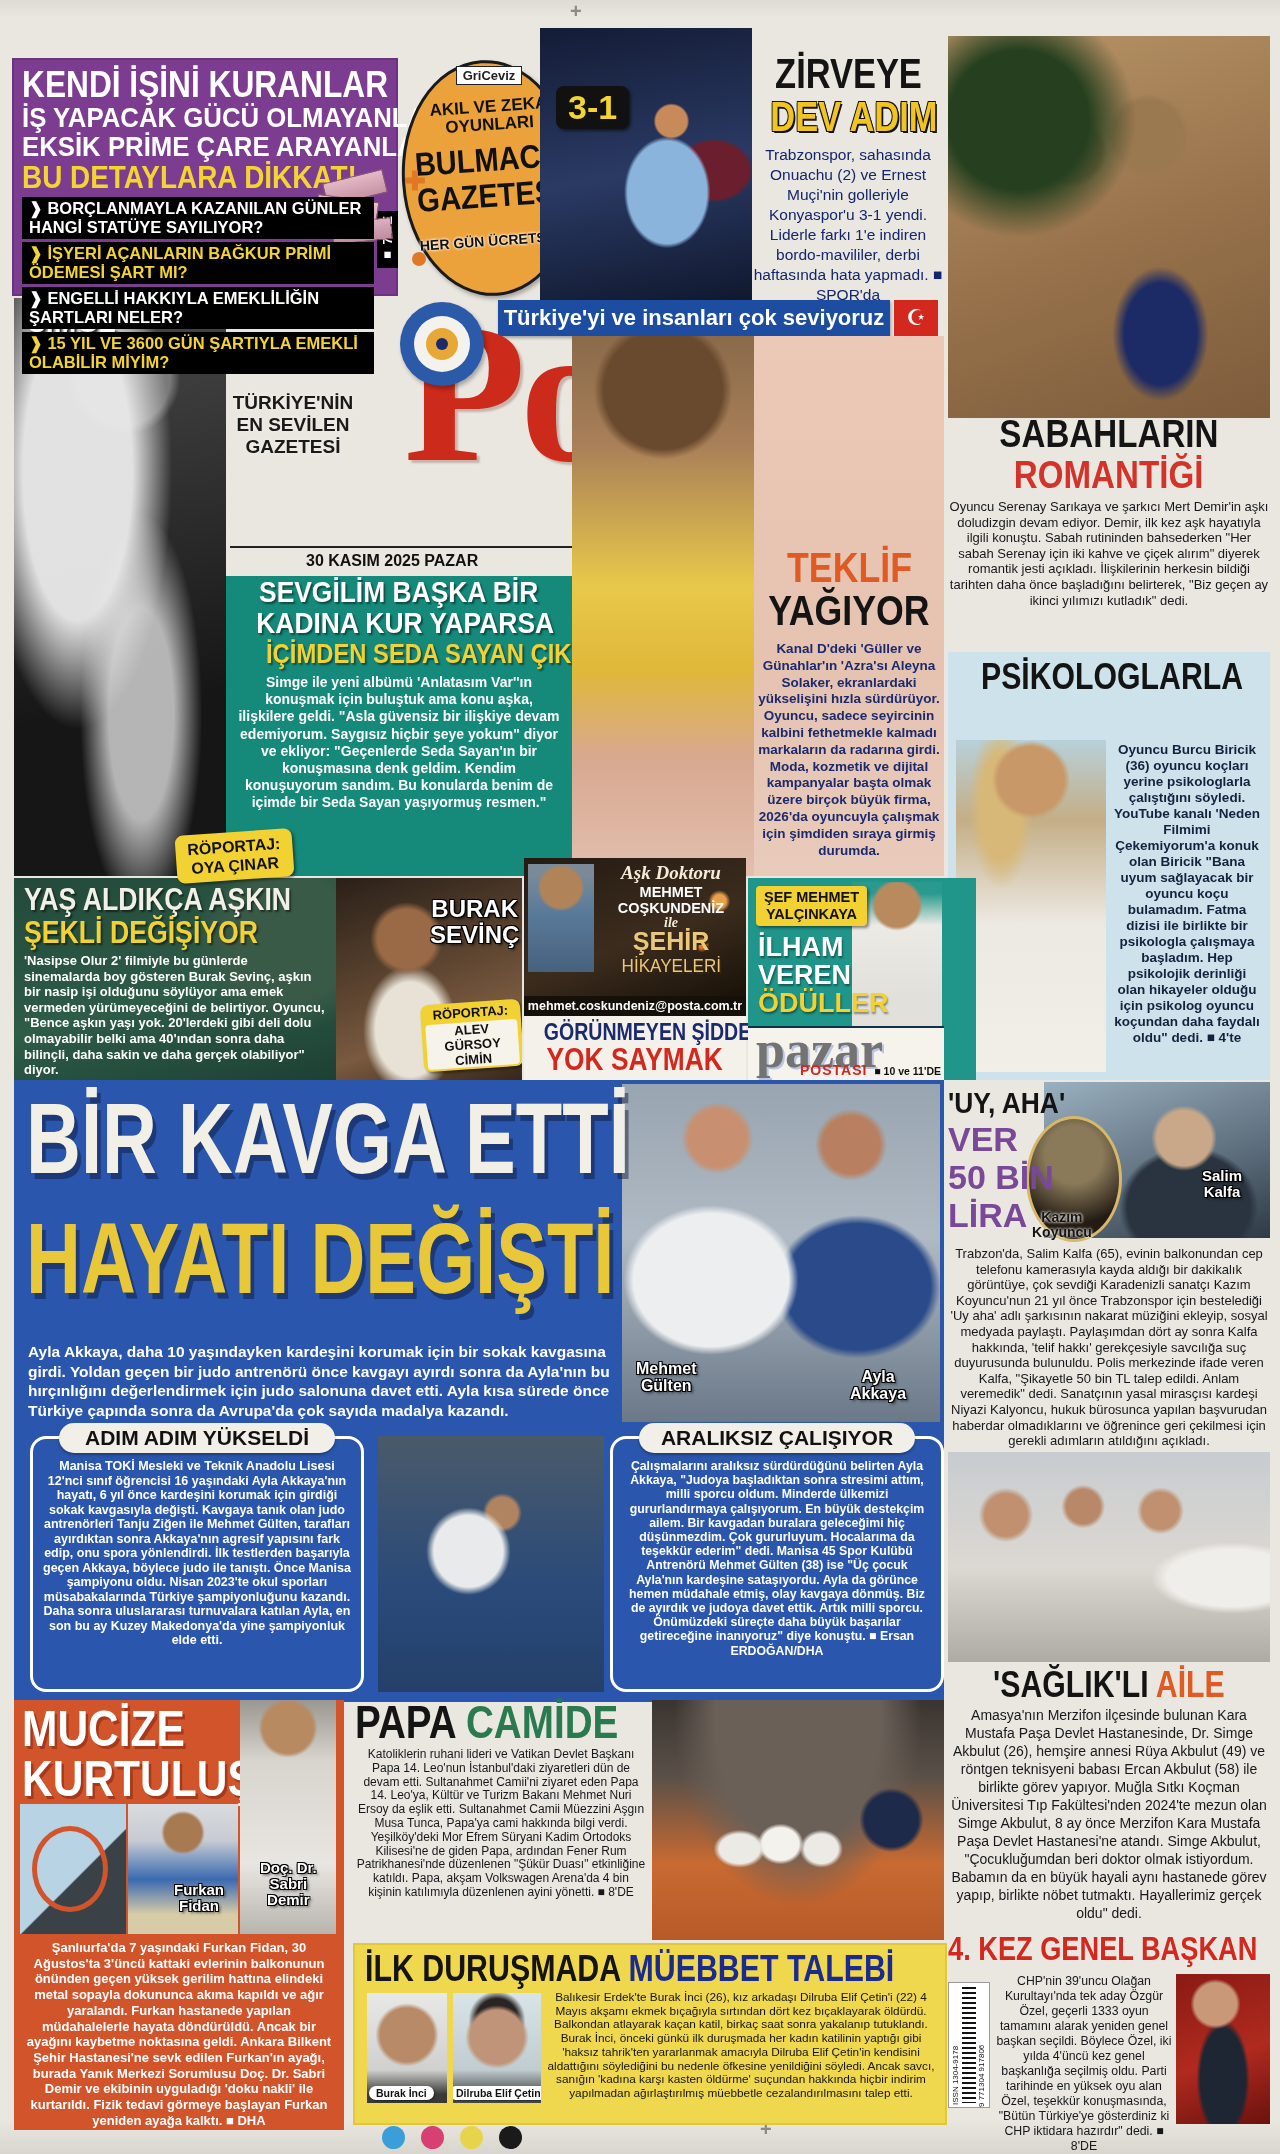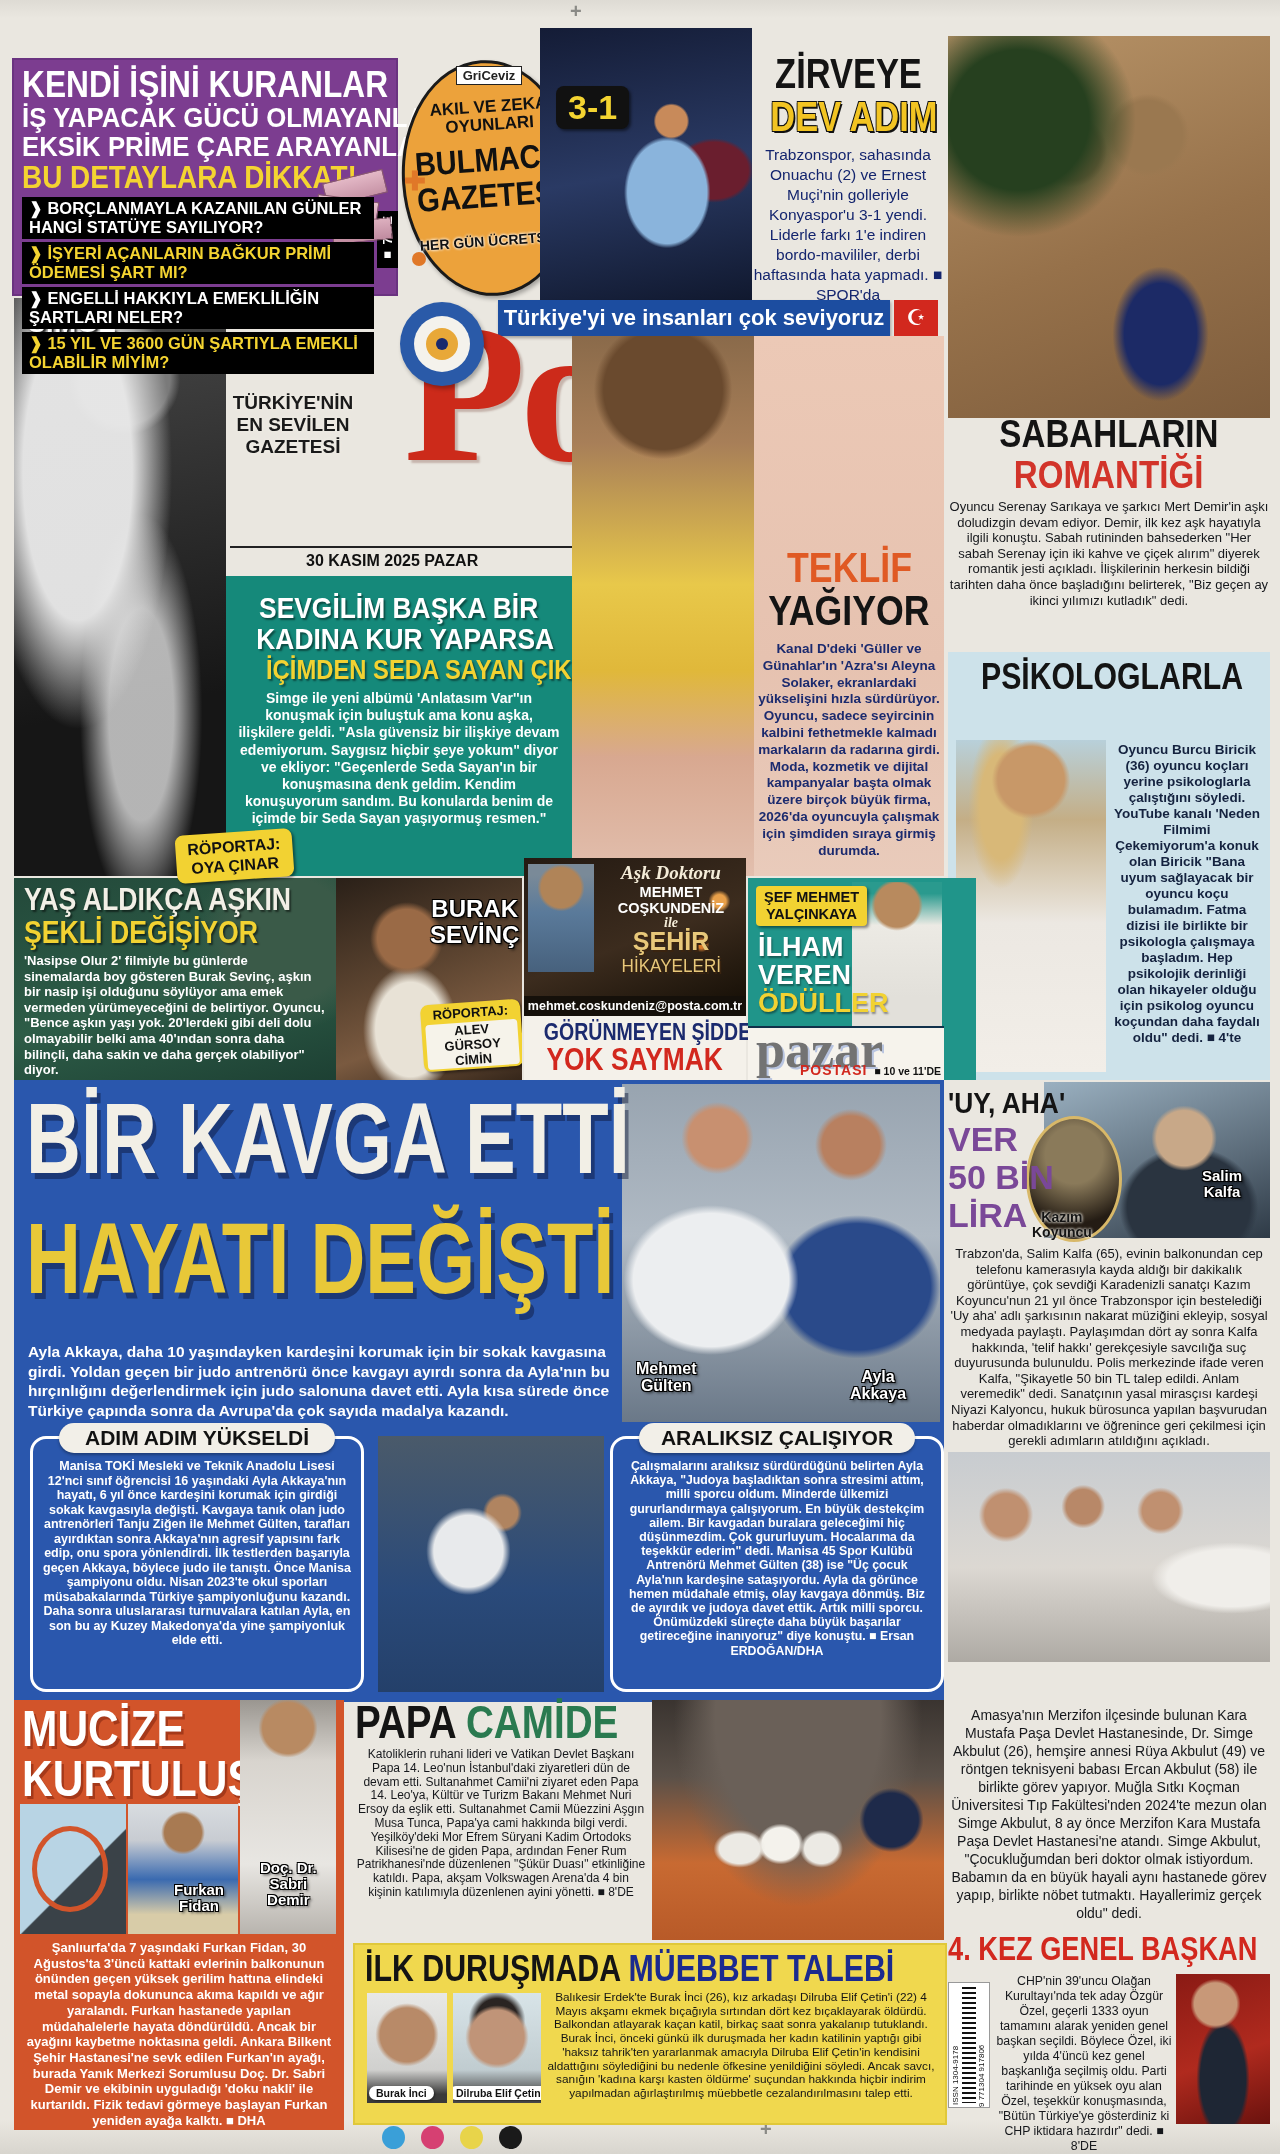--- a/index.html
+++ b/index.html
@@ -129,21 +129,21 @@
     <div>EN SEVİLEN</div>
     <div>GAZETESİ</div>
   </div>
 
   <div class="abs" style="left:736px;top:346px;height:168px;writing-mode:vertical-rl;transform:rotate(180deg);font-weight:bold;font-size:14px;color:#2a2a2a;letter-spacing:1px;">www.posta.com.tr</div>
 
   <div class="abs" style="left:230px;top:546px;width:712px;height:2px;background:#222;"></div>
   <div class="abs" style="left:306px;top:552px;font-weight:bold;font-size:16px;color:#111;">30 KASIM 2025 PAZAR</div>
   <div class="abs" style="left:830px;top:553px;font-weight:bold;font-size:14px;color:#111;">HER GÜN 20 TL</div>
 
-  <div class="abs" style="left:226px;top:576px;width:346px;height:300px;background:#15897a;padding:16px 10px;">
+  <div class="abs" style="left:226px;top:576px;width:346px;height:300px;background:#15897a;padding:0 10px;">
     <div class="c" style="color:#fff;font-weight:bold;font-size:30px;line-height:31px;text-shadow:2px 2px 2px rgba(0,0,0,.45);">
       <div><span class="condc" style="transform:scaleX(.88);">SEVGİLİM BAŞKA BİR</span></div>
       <div><span class="condc" style="transform:scaleX(.88);">KADINA KUR YAPARSA</span></div>
     </div>
     <div class="c" style="color:#f2d232;font-weight:bold;font-size:28px;line-height:31px;text-shadow:2px 2px 2px rgba(0,0,0,.45);"><span class="condc" style="transform:scaleX(.85);">İÇİMDEN SEDA SAYAN ÇIKAR</span></div>
     <div class="c" style="margin-top:5px;color:#fff;font-weight:bold;font-size:14px;line-height:17.2px;">Simge ile yeni albümü 'Anlatasım Var''ın konuşmak için buluştuk ama konu aşka, ilişkilere geldi. "Asla güvensiz bir ilişkiye devam edemiyorum. Saygısız hiçbir şeye yokum" diyor ve ekliyor: "Geçenlerde Seda Sayan'ın bir konuşmasına denk geldim. Kendim konuşuyorum sandım. Bu konularda benim de içimde bir Seda Sayan yaşıyormuş resmen."</div>
   </div>
   <div class="ybadge" style="left:176px;top:832px;padding:5px 12px;font-size:16px;line-height:19px;transform:rotate(-4deg);z-index:3;">
     <div>RÖPORTAJ:</div>
     <div>OYA ÇINAR</div>
@@ -275,20 +275,23 @@
     </div>
     <div class="abs bodydark c" style="left:0;top:164px;width:322px;font-size:13px;line-height:15.6px;">Trabzon'da, Salim Kalfa (65), evinin balkonundan cep telefonu kamerasıyla kayda aldığı bir dakikalık görüntüye, çok sevdiği Karadenizli sanatçı Kazım Koyuncu'nun 21 yıl önce Trabzonspor için bestelediği 'Uy aha' adlı şarkısının nakarat müziğini ekleyip, sosyal medyada paylaştı. Paylaşımdan dört ay sonra Kalfa hakkında, 'telif hakkı' gerekçesiyle savcılığa suç duyurusunda bulunuldu. Polis merkezinde ifade veren Kalfa, "Şikayetle 50 bin TL talep edildi. Anlam veremedik" dedi. Sanatçının yasal mirasçısı kardeşi Niyazi Kalyoncu, hukuk bürosunca yapılan başvurudan haberdar olmadıklarını ve öğrenince geri çekilmesi için gerekli adımların atıldığını açıkladı.</div>
   </div>
 
   <div class="photo" style="left:948px;top:1452px;width:322px;height:210px;background:
       radial-gradient(circle at 18% 30%,#c09070 0 7%,transparent 9%),
       radial-gradient(circle at 42% 26%,#b88868 0 7%,transparent 9%),
       radial-gradient(circle at 66% 28%,#c09070 0 7%,transparent 9%),
       radial-gradient(ellipse at 88% 60%,#f0eeea 0 16%,transparent 20%),
       linear-gradient(180deg,#c8ccd0,#dcd8d2 55%,#aeaaa4);"></div>
+  <div class="abs" style="left:948px;top:1664px;width:322px;text-align:center;font-weight:bold;font-size:36px;">
+    <span class="condc" style="transform:scaleX(.84);"><span style="color:#141414;">'SAĞLIK'LI</span> <span style="color:#e05a24;">AİLE</span></span>
+  </div>
   <div class="abs bodydark c" style="left:948px;top:1706px;width:322px;font-size:14px;line-height:18px;">Amasya'nın Merzifon ilçesinde bulunan Kara Mustafa Paşa Devlet Hastanesinde, Dr. Simge Akbulut (26), hemşire annesi Rüya Akbulut (49) ve röntgen teknisyeni babası Ercan Akbulut (58) ile birlikte görev yapıyor. Muğla Sıtkı Koçman Üniversitesi Tıp Fakültesi'nden 2024'te mezun olan Simge Akbulut, 8 ay önce Merzifon Kara Mustafa Paşa Devlet Hastanesi'ne atandı. Simge Akbulut, "Çocukluğumdan beri doktor olmak istiyordum. Babamın da en büyük hayali aynı hastanede görev yapıp, birlikte nöbet tutmaktı. Hayallerimiz gerçek oldu" dedi.</div>
 
   <div class="abs" style="left:14px;top:1700px;width:330px;height:430px;background:#d2542a;padding:4px 8px;">
     <div style="color:#fff;font-weight:bold;font-size:50px;line-height:50px;text-shadow:3px 3px 0 rgba(120,30,10,.5);"><span class="cond" style="transform:scaleX(.85);">MUCİZE</span></div>
     <div style="color:#fff;font-weight:bold;font-size:50px;line-height:50px;text-shadow:3px 3px 0 rgba(120,30,10,.5);"><span class="cond" style="transform:scaleX(.85);">KURTULUŞ</span></div>
     <div class="photo" style="left:6px;top:104px;width:106px;height:130px;background:linear-gradient(135deg,#b8d4e4 55%,#3a4248 56%);">
       <div class="abs" style="left:12px;top:22px;width:76px;height:86px;border:5px solid #d2542a;border-radius:50%;"></div>
     </div>
     <div class="photo" style="left:114px;top:104px;width:110px;height:130px;background:
         radial-gradient(circle at 50% 22%,#a87a52 0 16%,transparent 19%),

